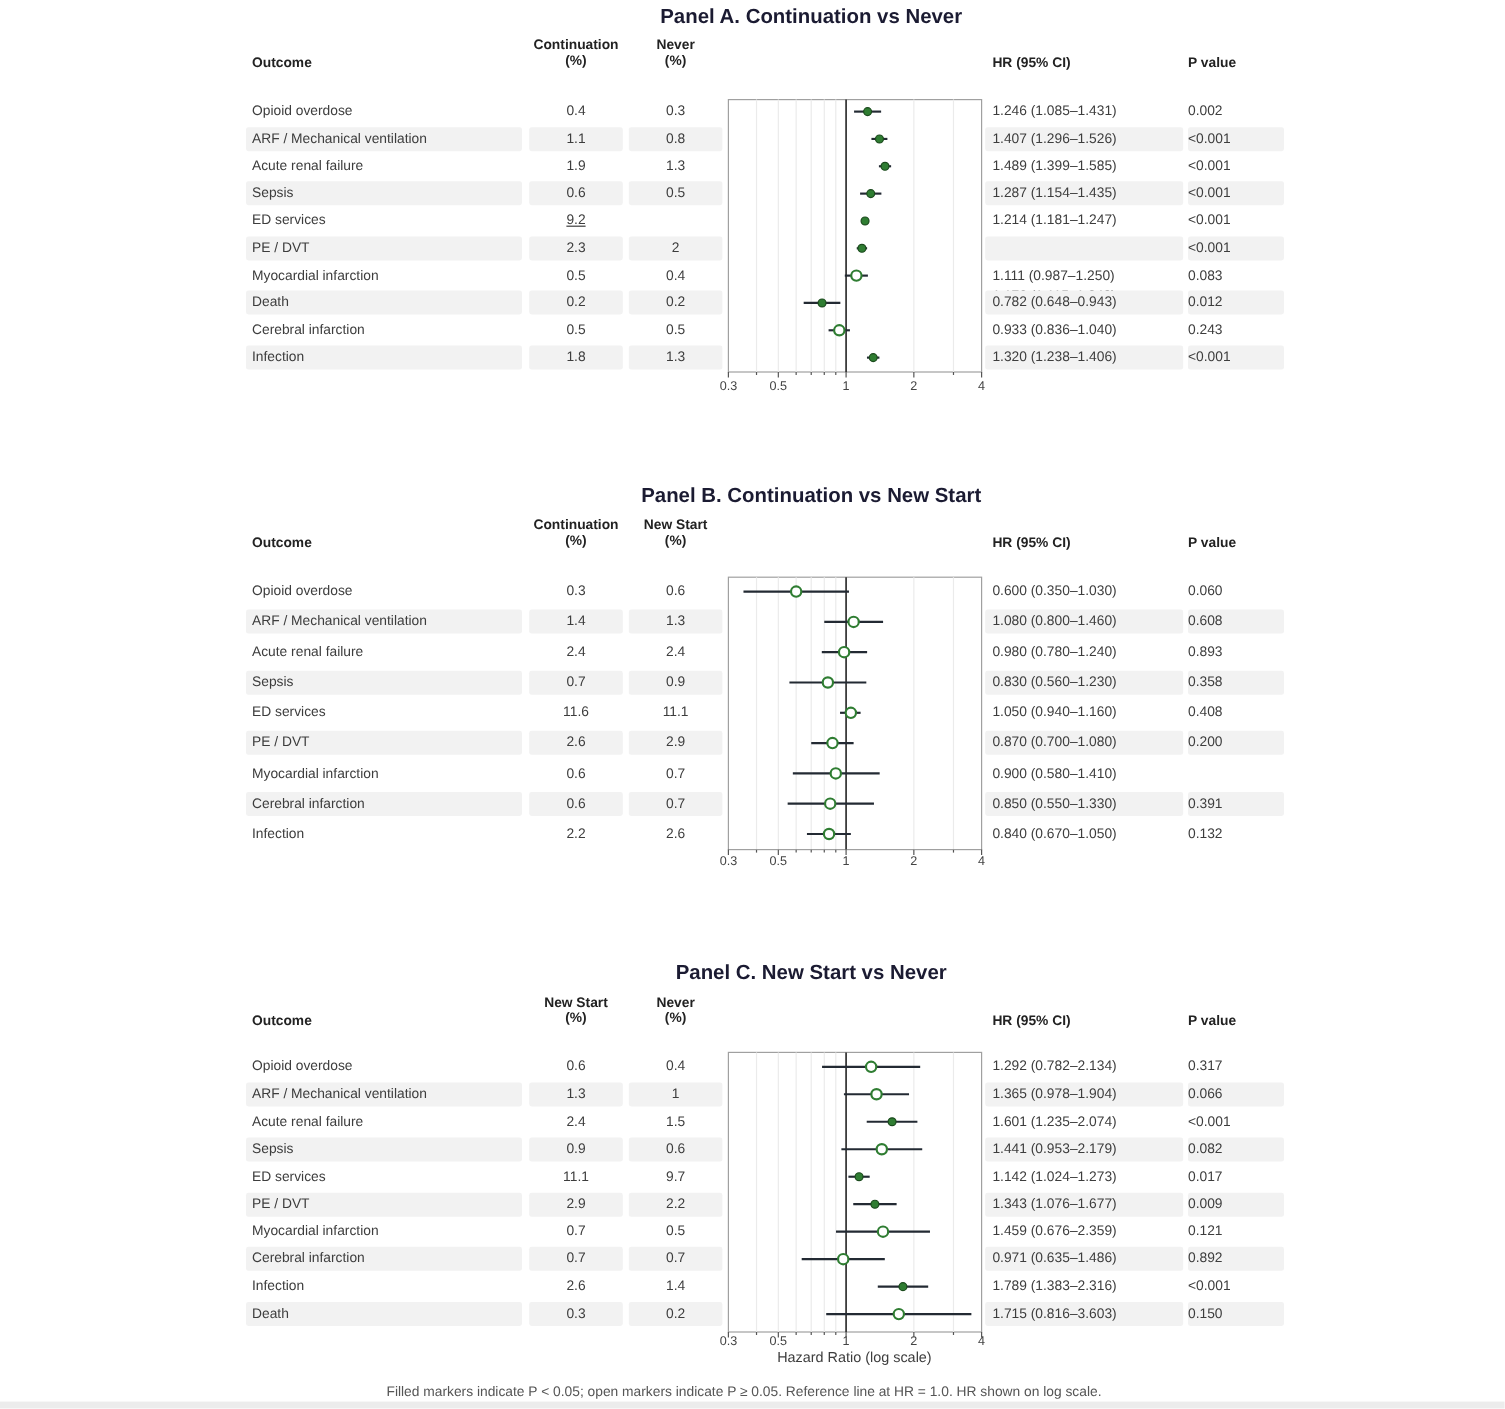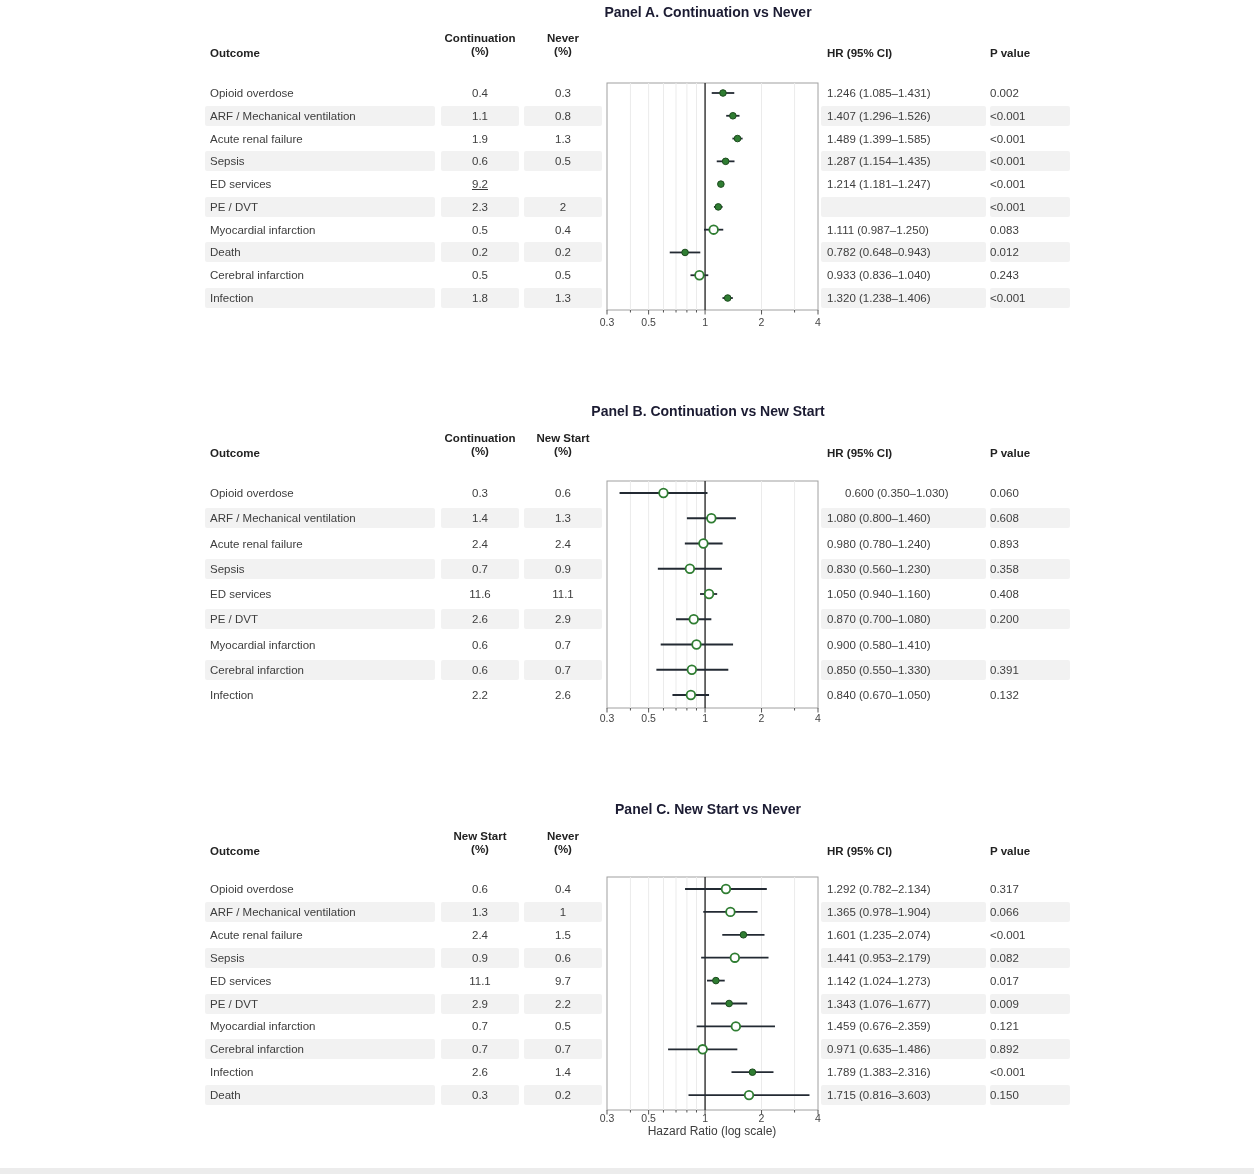--- a/index.html
+++ b/index.html
@@ -1,21 +1,21 @@
 <!DOCTYPE html>
 <html><head>
 <meta charset="utf-8">
 <style>
   html,body{margin:0;padding:0;background:#ffffff;}
   body{font-family:"Liberation Sans","DejaVu Sans",sans-serif;}
   #stage{position:relative;width:1254px;height:1174px;background:#ffffff;overflow:hidden;}
   .page-title{position:absolute;top:21px;left:0;width:1254px;text-align:center;
     font-size:21.5px;font-weight:bold;color:#1b1b32;white-space:nowrap;}
-  .panel-title{position:absolute;left:708px;transform:translateX(-50%);
-    font-size:14px;font-weight:bold;color:#1b1b32;white-space:nowrap;}
+  .panel-title{position:absolute;left:676px;transform:translateX(-50%);
+    font-size:17px;font-weight:bold;color:#1b1b32;white-space:nowrap;}
   .hdr{position:absolute;font-size:11.5px;font-weight:bold;color:#222222;
     height:14px;line-height:14px;white-space:nowrap;}
   .hdr.center{width:130px;text-align:center;margin-left:-65px;}
   .cell{position:absolute;font-size:11.5px;color:#3d3d3d;height:14px;line-height:14px;white-space:nowrap;}
   .cell.center{width:120px;text-align:center;}
   .tick-label{position:absolute;font-size:10.5px;color:#444444;width:40px;text-align:center;
     height:13px;line-height:13px;}
   .stripe{position:absolute;height:20px;background:#f2f2f2;border-radius:2px;}
   .x-axis-label{position:absolute;left:712px;transform:translateX(-50%);font-size:12px;
     color:#3d3d3d;white-space:nowrap;}
@@ -129,21 +129,21 @@
     <div class="hdr center" style="left:480px;top:431px">Continuation</div>
     <div class="hdr center" style="left:480px;top:444px">(%)</div>
     <div class="hdr center" style="left:563px;top:431px">New Start</div>
     <div class="hdr center" style="left:563px;top:444px">(%)</div>
     <div class="hdr" style="left:827px;top:446px">HR (95% CI)</div>
     <div class="hdr" style="left:990px;top:446px">P value</div>
     <div class="rows" id="rows-1">
         <div class="cell" style="left: 210px; top: 486px;">Opioid overdose</div>
         <div class="cell center" style="left: 420px; top: 486px; width: 120px;">0.3</div>
         <div class="cell center" style="left: 503px; top: 486px; width: 120px;">0.6</div>
-        <div class="cell" style="left: 827px; top: 486px; margin-left: 18px;">0.600 (0.350–1.030)</div>
+        <div class="cell" style="left: 827px; top: 486px;">0.600 (0.350–1.030)</div>
         <div class="cell" style="left: 990px; top: 486px;">0.060</div>
         <div class="stripe" style="left: 205px; top: 508.25px; width: 230px; background: rgb(242, 242, 242);"></div>
         <div class="stripe" style="left: 441px; top: 508.25px; width: 78px; background: rgb(242, 242, 242);"></div>
         <div class="stripe" style="left: 524px; top: 508.25px; width: 78px; background: rgb(242, 242, 242);"></div>
         <div class="stripe" style="left: 821px; top: 508.25px; width: 165px; background: rgb(242, 242, 242);"></div>
         <div class="stripe" style="left: 990px; top: 508.25px; width: 80px; background: rgb(242, 242, 242);"></div>
         <div class="cell" style="left: 210px; top: 511.25px;">ARF / Mechanical ventilation</div>
         <div class="cell center" style="left: 420px; top: 511.25px; width: 120px;">1.4</div>
         <div class="cell center" style="left: 503px; top: 511.25px; width: 120px;">1.3</div>
         <div class="cell" style="left: 827px; top: 511.25px;">1.080 (0.800–1.460)</div>
@@ -418,14 +418,15 @@
       <circle cx="735.8453114172903" cy="1026.4" r="4.3" fill="#ffffff" stroke="#2f7d32" stroke-width="1.8"></circle>
       <line x1="668.0812562983896" x2="737.3389947125506" y1="1049.3" y2="1049.3" stroke="#232a33" stroke-width="1.8"></line>
       <circle cx="702.6769193398458" cy="1049.3" r="4.3" fill="#ffffff" stroke="#2f7d32" stroke-width="1.8"></circle>
       <line x1="731.4875749229157" x2="773.4866221386535" y1="1072.2" y2="1072.2" stroke="#232a33" stroke-width="1.8"></line>
       <circle cx="752.4552072828494" cy="1072.2" r="3.3" fill="#2f7d32" stroke="#1c4b1e" stroke-width="1"></circle>
       <line x1="688.5102509739102" x2="809.4853151103879" y1="1095.1" y2="1095.1" stroke="#232a33" stroke-width="1.8"></line>
       <circle cx="749.0140851223107" cy="1095.1" r="4.3" fill="#ffffff" stroke="#2f7d32" stroke-width="1.8"></circle>
     </svg>
 
   <div class="x-axis-label" style="top:1124px">Hazard Ratio (log scale)</div>
+  <div class="footnote">Filled markers indicate P &lt; 0.05; open markers indicate P ≥ 0.05. Reference line at HR = 1.0. HR shown on log scale.</div>
   <div class="bottom-strip"></div>
 </div>
 
 </body></html>

